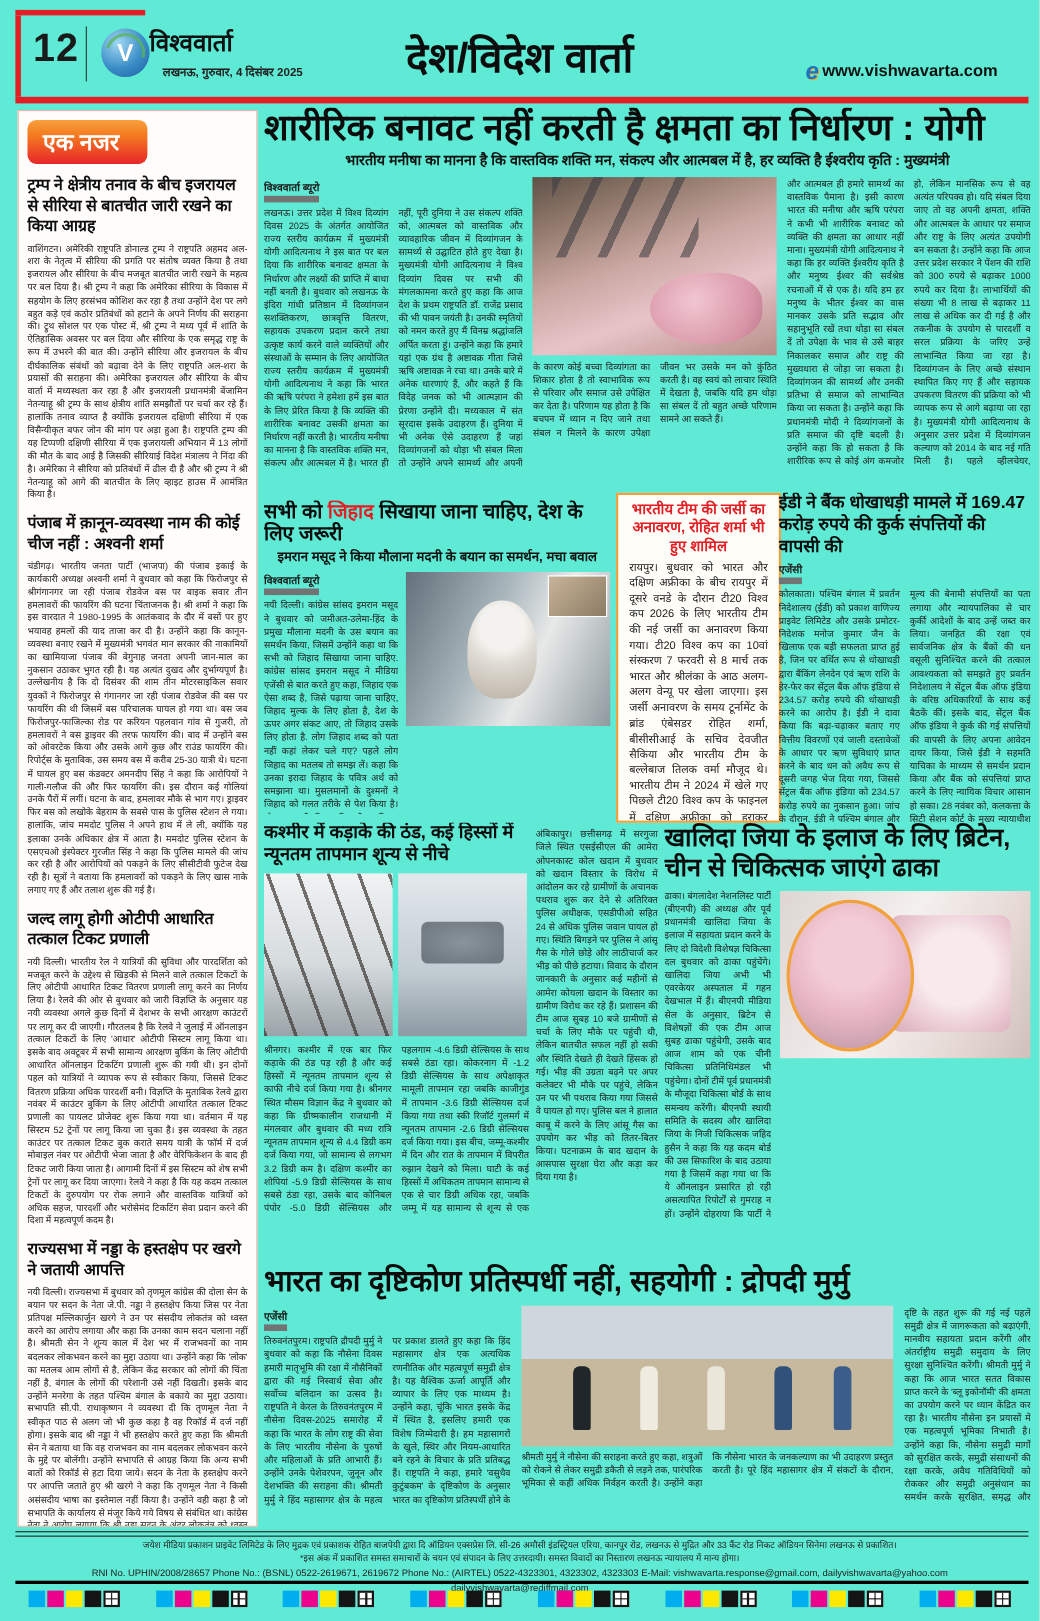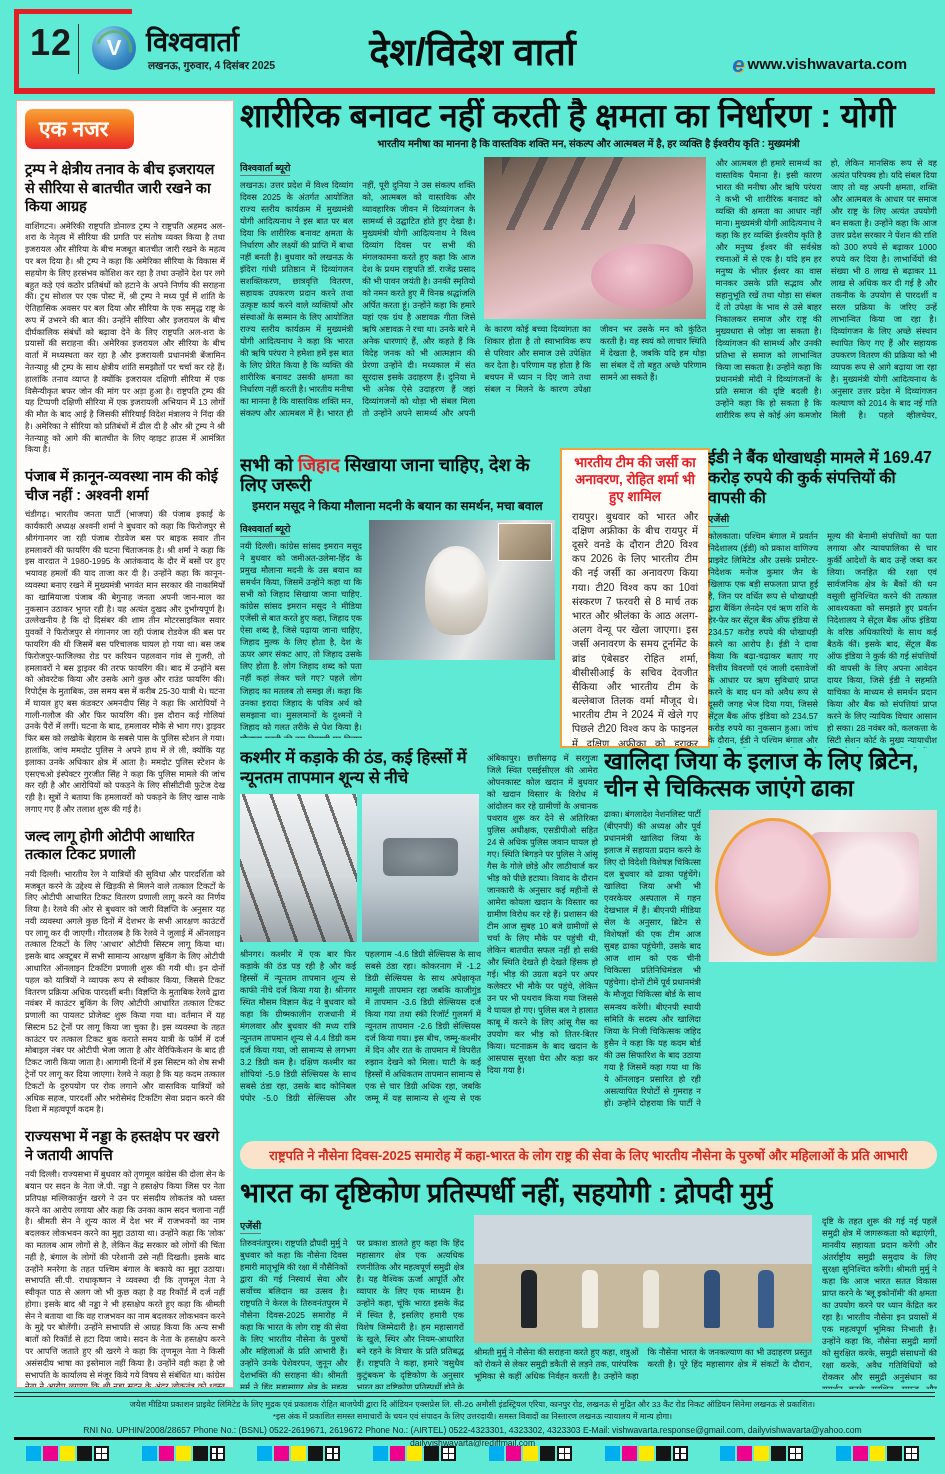--- a/index.html
+++ b/index.html
@@ -8,38 +8,38 @@
   
   .mast-frame{position:absolute;left:14px;top:14px;width:921px;height:74px;border-left:5px solid #e31e24;}
   .mast-frame::before{content:"";position:absolute;left:-5px;top:-5px;width:118px;height:5px;background:#e31e24;}
   .red-rule{position:absolute;left:14px;top:88px;width:921px;height:6px;background:#e31e24;}
   .pagenum{position:absolute;left:30px;top:22px;font-size:36px;font-weight:700;letter-spacing:1px;}
   .pagenum-divider{position:absolute;left:78px;top:24px;width:1px;height:50px;background:#333;}
   .logo{position:absolute;left:92px;top:26px;width:44px;height:44px;border-radius:50%;
         background:radial-gradient(circle at 35% 30%,#9fd8f2,#3a8cc7 55%,#1b5e9e);display:flex;align-items:center;justify-content:center;}
   .logo::after{content:"";position:absolute;inset:4px;border-radius:50%;border:3px solid rgba(90,180,90,.75);border-left-color:transparent;border-bottom-color:transparent;transform:rotate(-30deg);}
   .logo span{color:#fff;font-weight:700;font-size:22px;}
-  .paper-name{position:absolute;left:146px;top:22px;font-size:27px;font-weight:800;color:#111;}
+  .paper-name{position:absolute;left:136px;top:22px;font-size:22px;font-weight:800;color:#111;}
   .edition-line{position:absolute;left:148px;top:58px;font-size:10.5px;font-weight:700;color:#222;}
   .section-title{position:absolute;left:0;right:0;top:24px;text-align:center;font-size:38px;font-weight:800;color:#0d0d0d;}
   .site{position:absolute;right:38px;top:52px;font-size:15px;font-weight:800;color:#111;}
   .eicon{display:inline-block;color:#1a73c4;font-weight:800;font-style:italic;font-size:22px;margin-right:3px;
          text-shadow:1px 1px 0 #f7a823;vertical-align:-3px;}
   
   .sidebar{position:absolute;left:16px;top:100px;width:218px;height:1288px;border:1px solid #f0b0a6;padding:8px 8px 0 8px;box-sizing:border-box;background:#fffdfb;overflow:hidden;}
   .onelook{display:inline-block;background:linear-gradient(180deg,#f8a13c 0%,#f47a20 35%,#e8262a 100%);
            color:#fff;font-size:21px;font-weight:800;padding:5px 26px 7px 14px;border-radius:8px;}
   .brief{margin-top:11px;}
   .brief h3{margin:0 0 5px 0;font-size:14.5px;line-height:1.28;font-weight:800;color:#0e0e0e;}
   .brief p{margin:0;font-size:8.3px;line-height:1.42;text-align:justify;color:#222;}
   
   .story{position:absolute;box-sizing:border-box;overflow:hidden;}
   .hl{margin:0;text-align:left;font-weight:800;color:#0c0c0c;}
   .sub{margin:2px 0 0 0;text-align:center;font-weight:700;color:#111;}
-  .byline{display:inline-block;font-size:9.5px;font-weight:800;border-bottom:1px solid #737373;padding-bottom:1px;margin-bottom:3px;}
+  .byline{display:inline-block;font-size:9.5px;font-weight:800;border-bottom:6px solid #737373;padding-bottom:1px;margin-bottom:3px;}
   .bodytxt{font-size:8.4px;line-height:1.43;text-align:justify;color:#1e1e1e;}
   .cols2{column-count:2;column-gap:9px;}
   .photo{background:#ccc;position:relative;overflow:hidden;}
   
   .lead-row{display:flex;gap:9px;margin-top:7px;}
   .lead-photo{width:222px;height:162px;background:
       linear-gradient(160deg,#5f5148 0%,#8a7466 18%,#c9a6a0 45%,#e8c4c9 68%,#b68d86 100%);}
   .lead-photo::before{content:"";position:absolute;left:8%;top:0;width:60%;height:45%;
       background:repeating-linear-gradient(115deg,#3a3a40 0 8px,transparent 8px 34px);opacity:.55;}
   .lead-photo::after{content:"";position:absolute;right:6%;bottom:6%;width:46%;height:40%;border-radius:50% 40% 45% 50%;
@@ -133,21 +133,21 @@
     </div>
     <div class="brief">
       <h3>राज्यसभा में नड्डा के हस्तक्षेप पर खरगे ने जतायी आपत्ति</h3>
       <p>नयी दिल्ली। राज्यसभा में बुधवार को तृणमूल कांग्रेस की दोला सेन के बयान पर सदन के नेता जे.पी. नड्डा ने हस्तक्षेप किया जिस पर नेता प्रतिपक्ष मल्लिकार्जुन खरगे ने उन पर संसदीय लोकतंत्र को ध्वस्त करने का आरोप लगाया और कहा कि उनका काम सदन चलाना नहीं है। श्रीमती सेन ने शून्य काल में देश भर में राजभवनों का नाम बदलकर लोकभवन करने का मुद्दा उठाया था। उन्होंने कहा कि 'लोक' का मतलब आम लोगों से है, लेकिन केंद्र सरकार को लोगों की चिंता नहीं है, बंगाल के लोगों की परेशानी उसे नहीं दिखती। इसके बाद उन्होंने मनरेगा के तहत पश्चिम बंगाल के बकाये का मुद्दा उठाया। सभापति सी.पी. राधाकृष्णन ने व्यवस्था दी कि तृणमूल नेता ने स्वीकृत पाठ से अलग जो भी कुछ कहा है वह रिकॉर्ड में दर्ज नहीं होगा। इसके बाद श्री नड्डा ने भी हस्तक्षेप करते हुए कहा कि श्रीमती सेन ने बताया था कि वह राजभवन का नाम बदलकर लोकभवन करने के मुद्दे पर बोलेंगी। उन्होंने सभापति से आग्रह किया कि अन्य सभी बातों को रिकॉर्ड से हटा दिया जाये। सदन के नेता के हस्तक्षेप करने पर आपत्ति जताते हुए श्री खरगे ने कहा कि तृणमूल नेता ने किसी असंसदीय भाषा का इस्तेमाल नहीं किया है। उन्होंने वही कहा है जो सभापति के कार्यालय से मंजूर किये गये विषय से संबंधित था। कांग्रेस नेता ने आरोप लगाया कि श्री नड्डा सदन के अंदर लोकतंत्र को ध्वस्त करने का काम कर रहे हैं। यह बता रहे हैं कि क्या रिकॉर्ड में जाना चाहिए और क्या नहीं, उनका काम सदन चलाना नहीं है। श्री खरगे को जवाब देते हुए श्री नड्डा ने कहा, हमने कहा कि जो भी विषय से संबंधित बातें हैं वही रिकॉर्ड पर जानी चाहिये, जो संबंधित नहीं है वह नहीं जानी चाहिये। बाद में सदन में तृणमूल कांग्रेस के नेता डेरेक ओ' ब्रायन ने कहा कि श्रीमती सेन ने राजभवनों के नाम लोकभवन किये जाने का मुद्दा उठाया था। लोक मतलब आम लोग। उन्होंने बंगाल के आम लोगों की पीड़ा सदन में रखी है और उसी सिलसिले में मनरेगा का मुद्दा उठाया है।</p>
     </div>
     
   </div>
 
   <div class="story" style="left:240px;top:98px;width:697px;height:354px;">
     <h1 class="hl" style="font-size:33px;line-height:1.08;">शारीरिक बनावट नहीं करती है क्षमता का निर्धारण :  योगी</h1>
-    <h2 class="sub" style="font-size:10px;">भारतीय मनीषा का मानना है कि वास्तविक शक्ति मन, संकल्प और आत्मबल में है, हर व्यक्ति है ईश्वरीय कृति : मुख्यमंत्री</h2>
+    <h2 class="sub" style="font-size:13px;">भारतीय मनीषा का मानना है कि वास्तविक शक्ति मन, संकल्प और आत्मबल में है, हर व्यक्ति है ईश्वरीय कृति : मुख्यमंत्री</h2>
     <div class="lead-row">
       <div style="width:236px;">
         <span class="byline">विश्ववार्ता ब्यूरो</span>
         <div class="bodytxt cols2" style="height:244px;overflow:hidden;">लखनऊ। उत्तर प्रदेश में विश्व दिव्यांग दिवस 2025 के अंतर्गत आयोजित राज्य स्तरीय कार्यक्रम में मुख्यमंत्री योगी आदित्यनाथ ने इस बात पर बल दिया कि शारीरिक बनावट क्षमता के निर्धारण और लक्ष्यों की प्राप्ति में बाधा नहीं बनती है। बुधवार को लखनऊ के इंदिरा गांधी प्रतिष्ठान में दिव्यांगजन सशक्तिकरण, छात्रवृत्ति वितरण, सहायक उपकरण प्रदान करने तथा उत्कृष्ट कार्य करने वाले व्यक्तियों और संस्थाओं के सम्मान के लिए आयोजित राज्य स्तरीय कार्यक्रम में मुख्यमंत्री योगी आदित्यनाथ ने कहा कि भारत की ऋषि परंपरा ने हमेशा हमें इस बात के लिए प्रेरित किया है कि व्यक्ति की शारीरिक बनावट उसकी क्षमता का निर्धारण नहीं करती है। भारतीय मनीषा का मानना है कि वास्तविक शक्ति मन, संकल्प और आत्मबल में है। भारत ही नहीं, पूरी दुनिया ने उस संकल्प शक्ति को, आत्मबल को वास्तविक और व्यावहारिक जीवन में दिव्यांगजन के सामर्थ्य से उद्घाटित होते हुए देखा है। मुख्यमंत्री योगी आदित्यनाथ ने विश्व दिव्यांग दिवस पर सभी की मंगलकामना करते हुए कहा कि आज देश के प्रथम राष्ट्रपति डॉ. राजेंद्र प्रसाद की भी पावन जयंती है। उनकी स्मृतियों को नमन करते हुए मैं विनम्र श्रद्धांजलि अर्पित करता हूं। उन्होंने कहा कि हमारे यहां एक ग्रंथ है अष्टावक्र गीता जिसे ऋषि अष्टावक्र ने रचा था। उनके बारे में अनेक धारणाएं हैं, और कहते हैं कि विदेह जनक को भी आत्मज्ञान की प्रेरणा उन्होंने दी। मध्यकाल में संत सूरदास इसके उदाहरण हैं। दुनिया में भी अनेक ऐसे उदाहरण हैं जहां दिव्यांगजनों को थोड़ा भी संबल मिला तो उन्होंने अपने सामर्थ्य और अपनी शक्ति से समाज के लिए वह सब कुछ कर दिखाया जिस पर सामान्य जन को सहज विश्वास भी नहीं होता है। उन्होंने कहा कि दिव्यांगजन के कल्याण के लिए केंद्र और राज्य सरकार के द्वारा जो कार्यक्रम चलाए जा रहे हैं, वे एक प्लेटफॉर्म के रूप में आपके लिए अत्यंत उपयोगी हो सकते हैं। मुख्यमंत्री योगी आदित्यनाथ ने कहा कि अगर किसी के परिवार में जाने-अनजाने या किसी गलती</div>
       </div>
       <div style="width:222px;">
         <div class="photo lead-photo"></div>
         <div class="bodytxt cols2" style="height:100px;overflow:hidden;margin-top:4px;">के कारण कोई बच्चा दिव्यांगता का शिकार होता है तो स्वाभाविक रूप से परिवार और समाज उसे उपेक्षित कर देता है। परिणाम यह होता है कि बचपन में ध्यान न दिए जाने तथा संबल न मिलने के कारण उपेक्षा जीवन भर उसके मन को कुंठित करती है। वह स्वयं को लाचार स्थिति में देखता है, जबकि यदि हम थोड़ा सा संबल दें तो बहुत अच्छे परिणाम सामने आ सकते हैं।</div>
       </div>
       <div style="width:222px;">
@@ -196,21 +196,20 @@
     <h2 class="hl" style="font-size:23px;line-height:1.18;font-weight:700;">खालिदा जिया के इलाज के लिए ब्रिटेन, चीन से चिकित्सक जाएंगे ढाका</h2>
     <div style="margin-top:6px;">
       <div class="photo khalida-photo">
           <div class="khalida-inset"></div>
         </div>
       <div class="bodytxt" style="max-height:300px;overflow:hidden;">ढाका। बंगलादेश नेशनलिस्ट पार्टी (बीएनपी) की अध्यक्ष और पूर्व प्रधानमंत्री खालिदा जिया के इलाज में सहायता प्रदान करने के लिए दो विदेशी विशेषज्ञ चिकित्सा दल बुधवार को ढाका पहुंचेंगे। खालिदा जिया अभी भी एवरकेयर अस्पताल में गहन देखभाल में हैं। बीएनपी मीडिया सेल के अनुसार, ब्रिटेन से विशेषज्ञों की एक टीम आज सुबह ढाका पहुंचेगी, उसके बाद आज शाम को एक चीनी चिकित्सा प्रतिनिधिमंडल भी पहुंचेगा। दोनों टीमें पूर्व प्रधानमंत्री के मौजूदा चिकित्सा बोर्ड के साथ समन्वय करेंगी। बीएनपी स्थायी समिति के सदस्य और खालिदा जिया के निजी चिकित्सक जहिद हुसैन ने कहा कि यह कदम बोर्ड की उस सिफारिश के बाद उठाया गया है जिसमें कहा गया था कि ये ऑनलाइन प्रसारित हो रही असत्यापित रिपोर्टों से गुमराह न हों। उन्होंने दोहराया कि पार्टी ने आधिकारिक अपडेट के लिए स्पष्ट चैनल स्थापित किया है और केवल बीएनपी की मीडिया शाखा द्वारा प्रसारित जानकारी पर ही भरोसा करें। सदस्यों ने पूरे देश के लोगों से उनके शीघ्र स्वस्थ होने के लिए प्रार्थना करने का आह्वान किया है क्योंकि उनकी हालत अभी भी गंभीर बनी हुई है। 80 वर्षीय खालिदा जिया लंबे समय से कई पुरानी बीमारियों से पीड़ित हैं, जिनमें हृदय संबंधी जटिलताएं, मधुमेह, गठिया, लिवर सिरोसिस और किडनी से जुड़ी समस्याएं शामिल हैं।</div>
     </div>
   </div>
 
   <div class="story" style="left:240px;top:1141px;width:697px;height:248px;">
-    <div class="kicker">राष्ट्रपति ने नौसेना दिवस-2025 समारोह में कहा-भारत के लोग राष्ट्र की सेवा के लिए भारतीय नौसेना के पुरुषों और महिलाओं के प्रति आभारी</div>
     <h1 class="hl" style="font-size:27px;margin-top:4px;">भारत का दृष्टिकोण प्रतिस्पर्धी नहीं, सहयोगी : द्रोपदी मुर्मु</h1>
     <div class="navy-row">
       <div style="width:228px;">
         <span class="byline">एजेंसी</span>
         <div class="bodytxt cols2" style="height:158px;overflow:hidden;">तिरुवनंतपुरम। राष्ट्रपति द्रौपदी मुर्मु ने बुधवार को कहा कि नौसेना दिवस हमारी मातृभूमि की रक्षा में नौसैनिकों द्वारा की गई निस्वार्थ सेवा और सर्वोच्च बलिदान का उत्सव है। राष्ट्रपति ने केरल के तिरुवनंतपुरम में नौसेना दिवस-2025 समारोह में कहा कि भारत के लोग राष्ट्र की सेवा के लिए भारतीय नौसेना के पुरुषों और महिलाओं के प्रति आभारी हैं। उन्होंने उनके पेशेवरपन, जुनून और देशभक्ति की सराहना की। श्रीमती मुर्मु ने हिंद महासागर क्षेत्र के महत्व पर प्रकाश डालते हुए कहा कि हिंद महासागर क्षेत्र एक अत्यधिक रणनीतिक और महत्वपूर्ण समुद्री क्षेत्र है। यह वैश्विक ऊर्जा आपूर्ति और व्यापार के लिए एक माध्यम है। उन्होंने कहा, चूंकि भारत इसके केंद्र में स्थित है, इसलिए हमारी एक विशेष जिम्मेदारी है। हम महासागरों के खुले, स्थिर और नियम-आधारित बने रहने के विचार के प्रति प्रतिबद्ध हैं। राष्ट्रपति ने कहा, हमारे 'वसुधैव कुटुंबकम' के दृष्टिकोण के अनुसार भारत का दृष्टिकोण प्रतिस्पर्धी होने के बजाय सहयोगी है। हमारा देश साझा जागरूकता, क्षमता निर्माण और समुद्र के शांतिपूर्ण उपयोग को बढ़ावा दे रहा है। उन्होंने कहा कि भारतीय नौसेना इसके समुद्र क्षेत्र के रक्षा के लिए हर समय तत्परता से खड़ी है।</div>
       </div>
       <div style="width:338px;">
         <div class="photo navy-photo">
             <i></i>
             <i></i>

